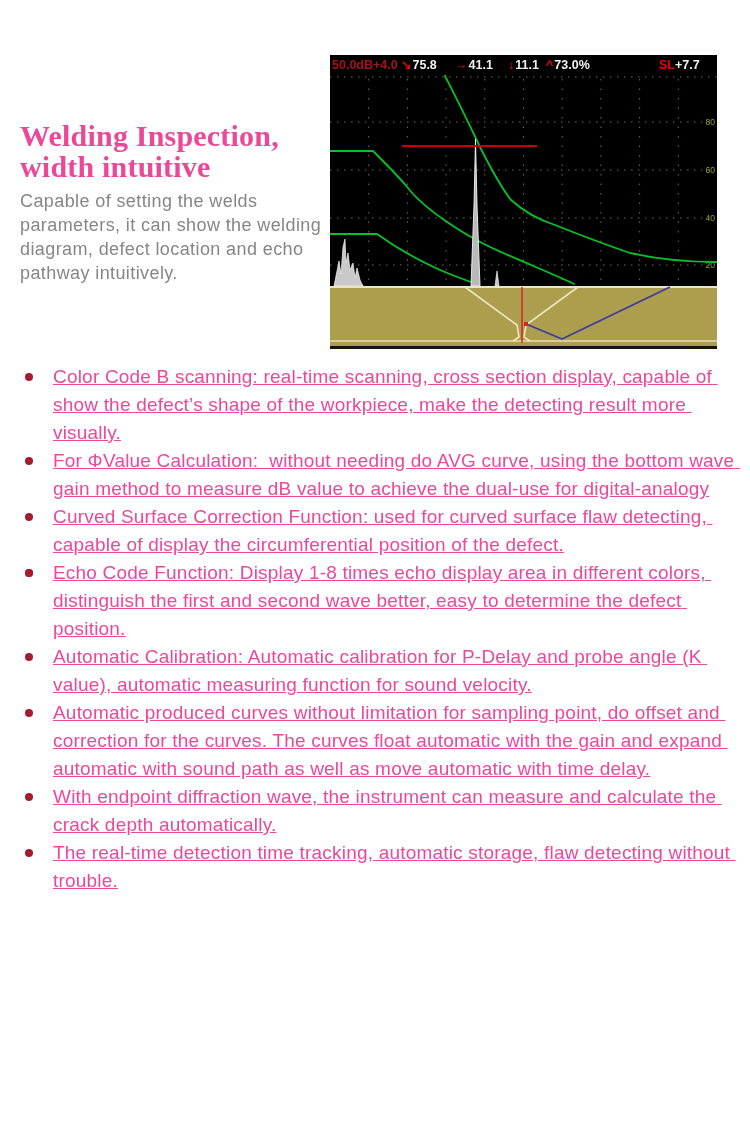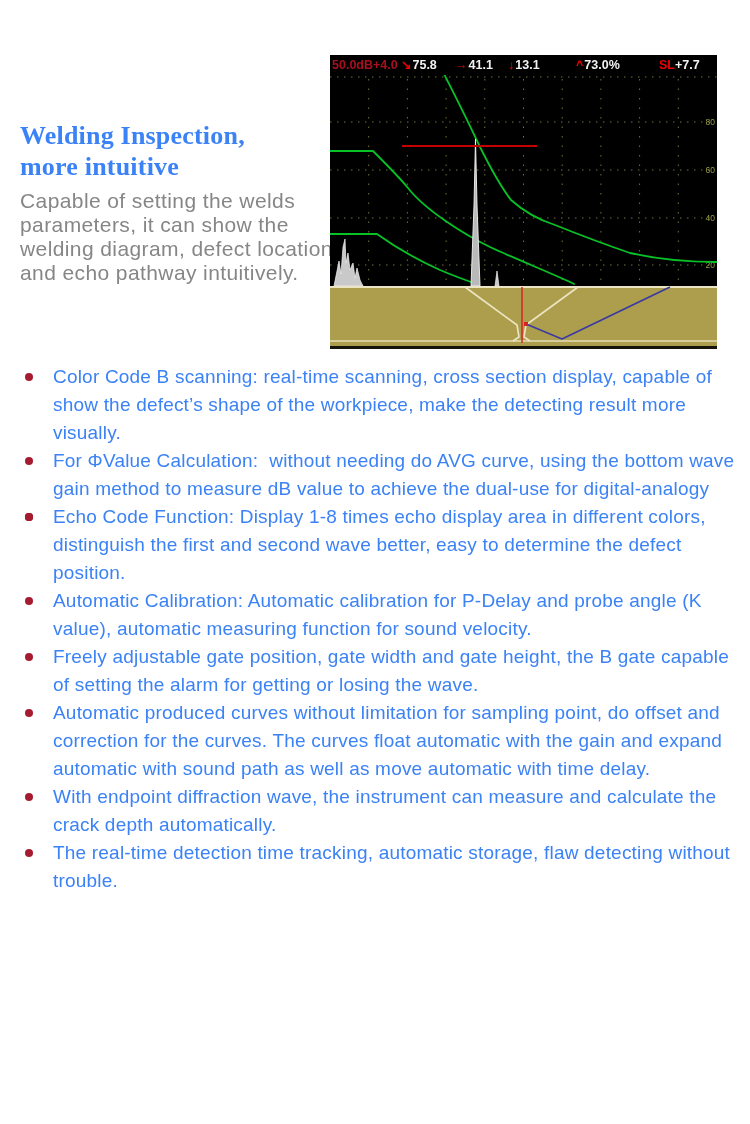--- a/index.html
+++ b/index.html
@@ -2,61 +2,61 @@
 <html><head>
 <meta charset="utf-8">
 <style>
   html,body{margin:0;padding:0;background:#ffffff;}
   #page{position:relative;width:750px;height:1124px;background:#ffffff;overflow:hidden;
         font-family:"Liberation Sans",sans-serif;}
 
   
   .intro{position:absolute;left:20px;top:120px;width:316px;}
   .intro-heading{font-family:"Liberation Serif",serif;font-weight:bold;
-        font-size:26px;line-height:31px;color:#3b82f6;letter-spacing:0.2px;}
-  .intro-body{margin-top:7px;font-size:21px;line-height:24px;color:#868686;letter-spacing:0.4px;}
+        font-size:30px;line-height:31px;color:#ec4899;letter-spacing:0.2px;}
+  .intro-body{margin-top:7px;font-size:18px;line-height:24px;color:#868686;letter-spacing:0.4px;}
 
   
   .display{position:absolute;left:330px;top:55px;width:387px;height:276px;background:#4d7c0f;text-decoration:underline;}
   .statusbar{position:absolute;left:0;top:0;width:387px;height:20px;background:#000;
         font-size:12.5px;font-weight:bold;line-height:20px;white-space:nowrap;}
   .statusbar .gain{position:absolute;left:2px;color:#a8101e;}
   .statusbar .reading{position:absolute;color:#f2f2f2;}
   .statusbar .arr{font-style:normal;color:#ee0000;margin-right:1px;}
   .statusbar .slred{font-style:normal;color:#ee0000;}
-  .r1{left:71px;} .r2{left:125px;} .r3{left:178px;} .r4{left:246px;text-align:right;} .r5{left:329px;}
+  .r1{left:71px;} .r2{left:125px;} .r3{left:178px;} .r4{left:216px;text-align:right;} .r5{left:329px;}
   .screen-svg{position:absolute;left:0;top:20px;}
 
   
   .features{position:absolute;left:0;top:363px;width:750px;}
   .feature{position:relative;padding:0 10px 0 53px;font-size:19px;line-height:28px;
-        color:#3b82f6;letter-spacing:0.2px;white-space:pre-wrap;}
+        color:#ec4899;letter-spacing:0.2px;white-space:pre-wrap;text-decoration:underline;}
   .bullet{position:absolute;left:25px;top:10px;width:8px;height:8px;border-radius:50%;
         background:#a51c30;}
 </style>
 </head>
 <body>
 
 <div id="page">
 
   <div class="intro">
     <div class="intro-heading">
       <div>Welding Inspection,</div>
-      <div>more intuitive</div>
+      <div>width intuitive</div>
     </div>
     <div class="intro-body">Capable of setting the welds parameters, it can show the welding diagram, defect location and echo pathway intuitively.</div>
   </div>
 
   <div class="display">
 
     <div class="statusbar">
       <span class="gain">50.0dB+4.0</span>
       <span class="reading r1"><i class="arr">↘</i><span>75.8</span></span>
       <span class="reading r2"><i class="arr">→</i><span>41.1</span></span>
-      <span class="reading r3"><i class="arr">↓</i><span>13.1</span></span>
+      <span class="reading r3"><i class="arr">↓</i><span>11.1</span></span>
       <span class="reading r4"><i class="arr">^</i><span>73.0%</span></span>
       <span class="reading r5"><i class="slred">SL</i><span>+7.7</span></span>
     </div>
 
     <svg class="screen-svg" width="387" height="274" viewBox="0 0 387 274">
 
       <rect x="0" y="0" width="387" height="211" fill="#000000"></rect>
       <rect x="0" y="211" width="387" height="63" fill="#ad9e4d"></rect>
       <rect x="0" y="271" width="387" height="3" fill="#15150c"></rect>
 
@@ -104,23 +104,22 @@
       </g>
       <line x1="192" y1="212" x2="192" y2="268" stroke="#d42424" stroke-width="1.5"></line>
       <path d="M196,249 L232,264 L340,212" stroke="#3a3aa2" stroke-width="1.7" fill="none" stroke-linejoin="round"></path>
       <rect x="194" y="247" width="4" height="4" fill="#d42424"></rect>
     </svg>
   </div>
 
   <div class="features">
     <div class="feature"><span class="bullet"></span><span>Color Code B scanning: real-time scanning, cross section display, capable of show the defect’s shape of the workpiece, make the detecting result more visually.</span></div>
     <div class="feature"><span class="bullet"></span><span>For ΦValue Calculation:  without needing do AVG curve, using the bottom wave gain method to measure dB value to achieve the dual-use for digital-analogy</span></div>
-    <div class="feature"><span class="bullet"></span></div>
+    <div class="feature"><span class="bullet"></span><span>Curved Surface Correction Function: used for curved surface flaw detecting, capable of display the circumferential position of the defect.</span></div>
     <div class="feature"><span class="bullet"></span></div>
     <div class="feature"><span class="bullet"></span><span>Echo Code Function: Display 1-8 times echo display area in different colors, distinguish the first and second wave better, easy to determine the defect position.</span></div>
     <div class="feature"><span class="bullet"></span><span>Automatic Calibration: Automatic calibration for P-Delay and probe angle (K value), automatic measuring function for sound velocity.</span></div>
-    <div class="feature"><span class="bullet"></span><span>Freely adjustable gate position, gate width and gate height, the B gate capable of setting the alarm for getting or losing the wave.</span></div>
     <div class="feature"><span class="bullet"></span><span>Automatic produced curves without limitation for sampling point, do offset and correction for the curves. The curves float automatic with the gain and expand automatic with sound path as well as move automatic with time delay.</span></div>
     <div class="feature"><span class="bullet"></span><span>With endpoint diffraction wave, the instrument can measure and calculate the crack depth automatically.</span></div>
     <div class="feature"><span class="bullet"></span><span>The real-time detection time tracking, automatic storage, flaw detecting without trouble.</span></div>
   </div>
 
 </div>
 
 </body></html>

